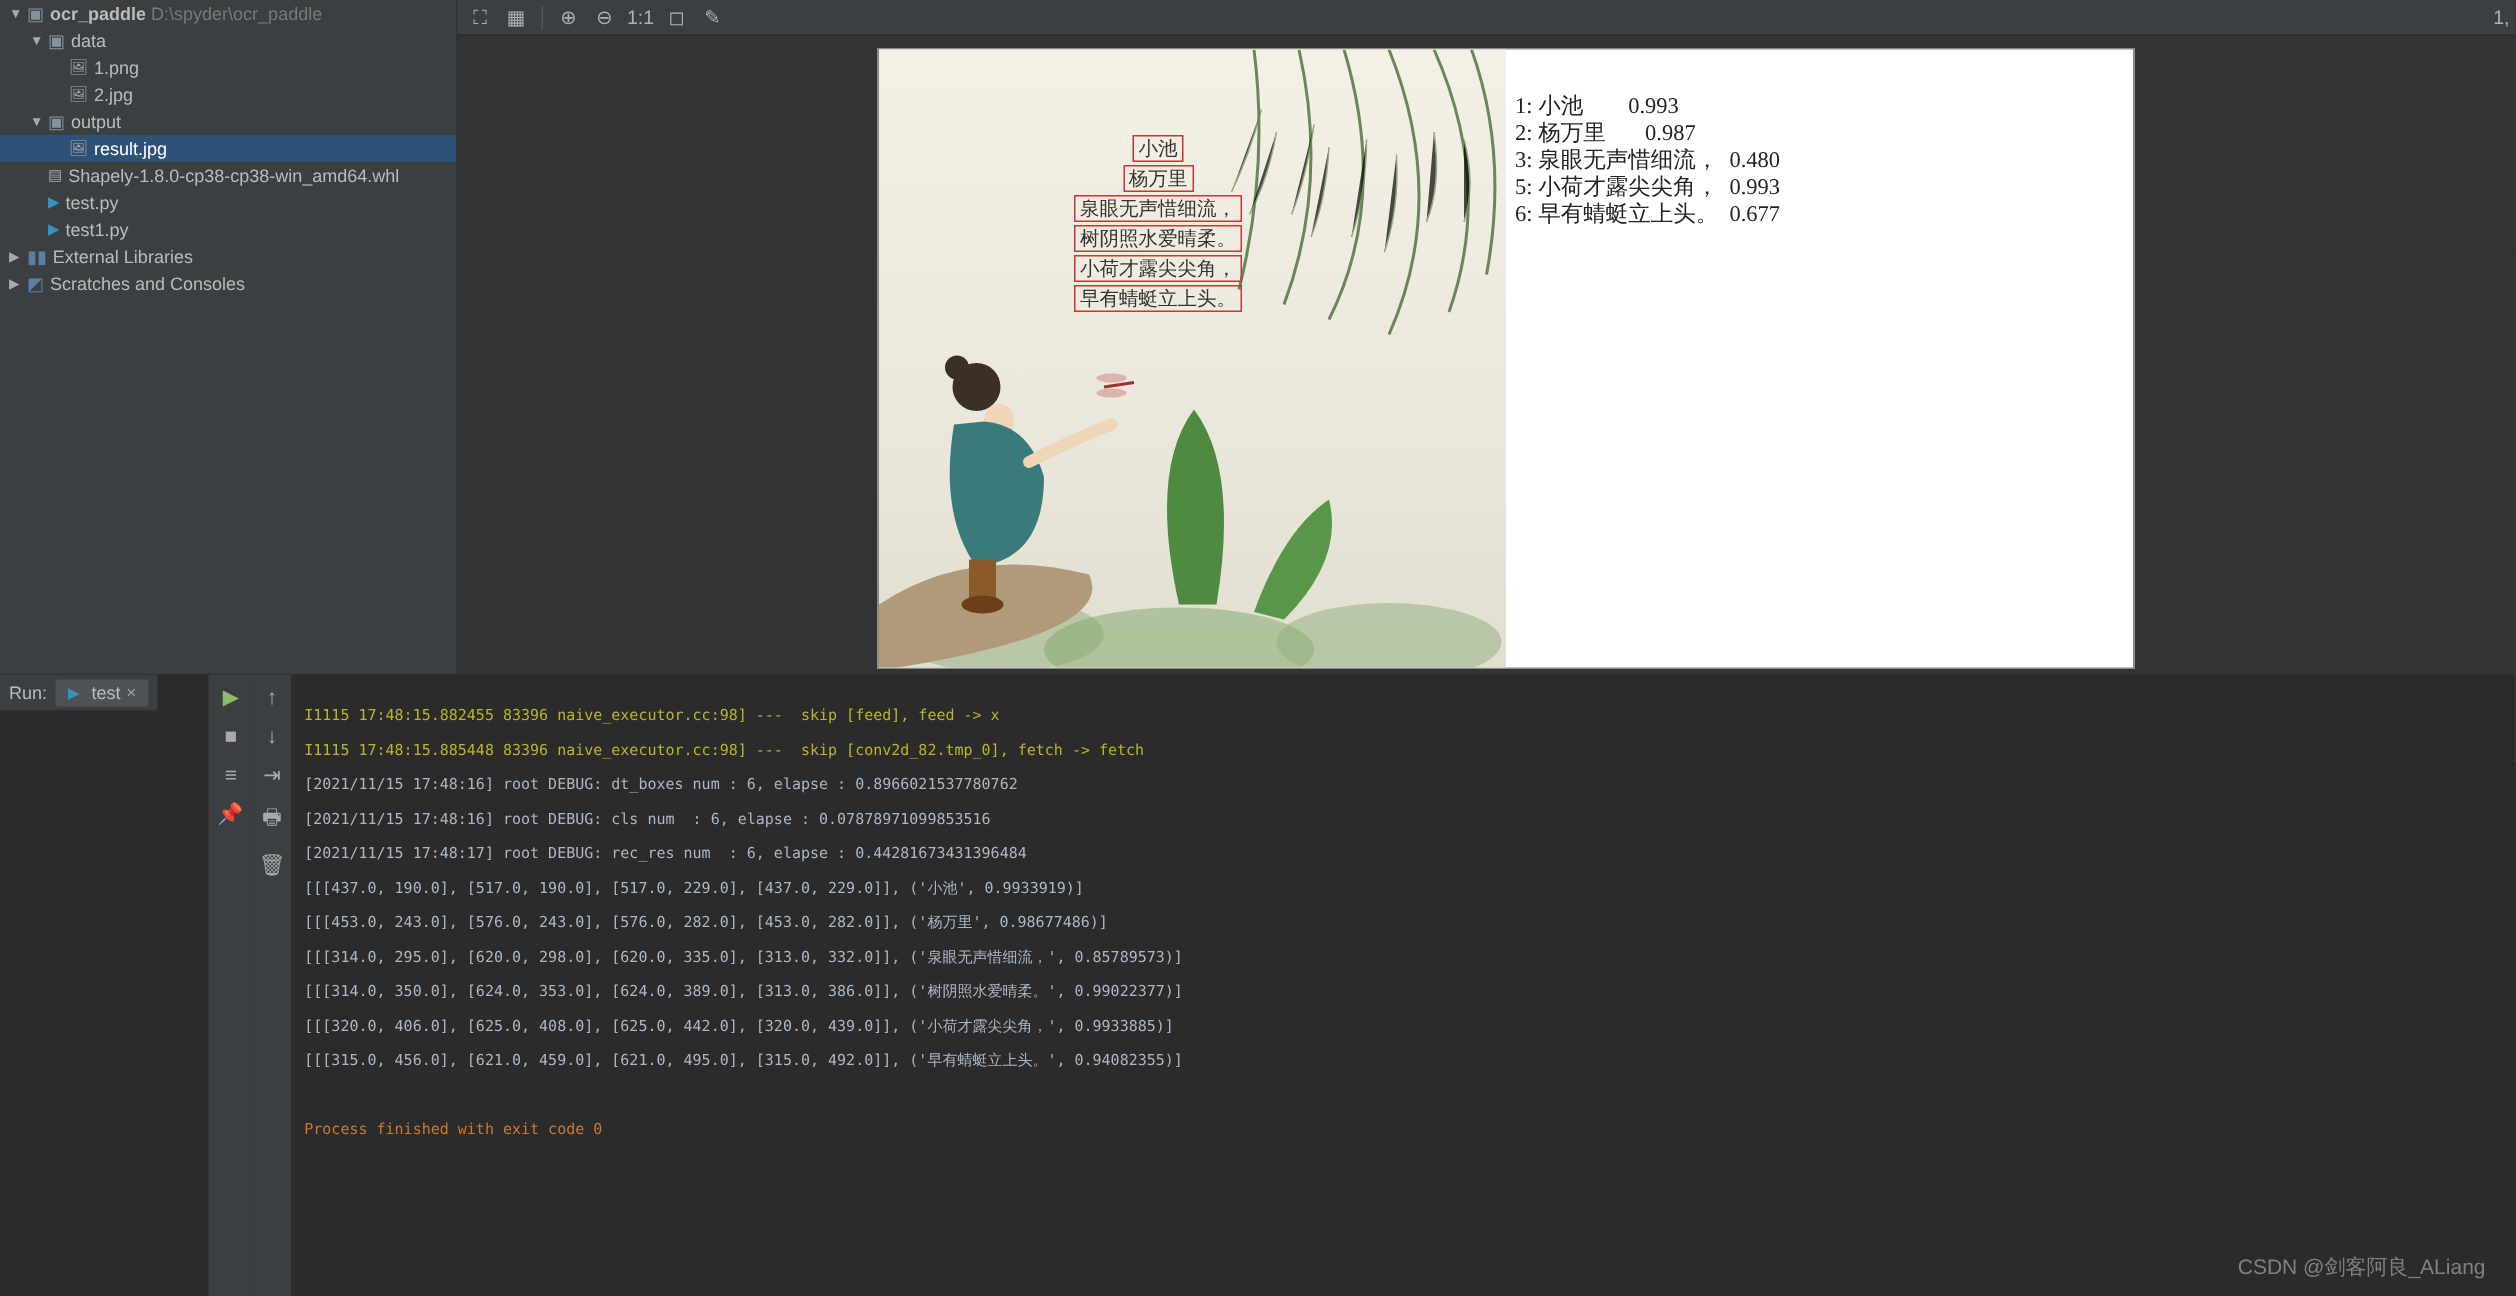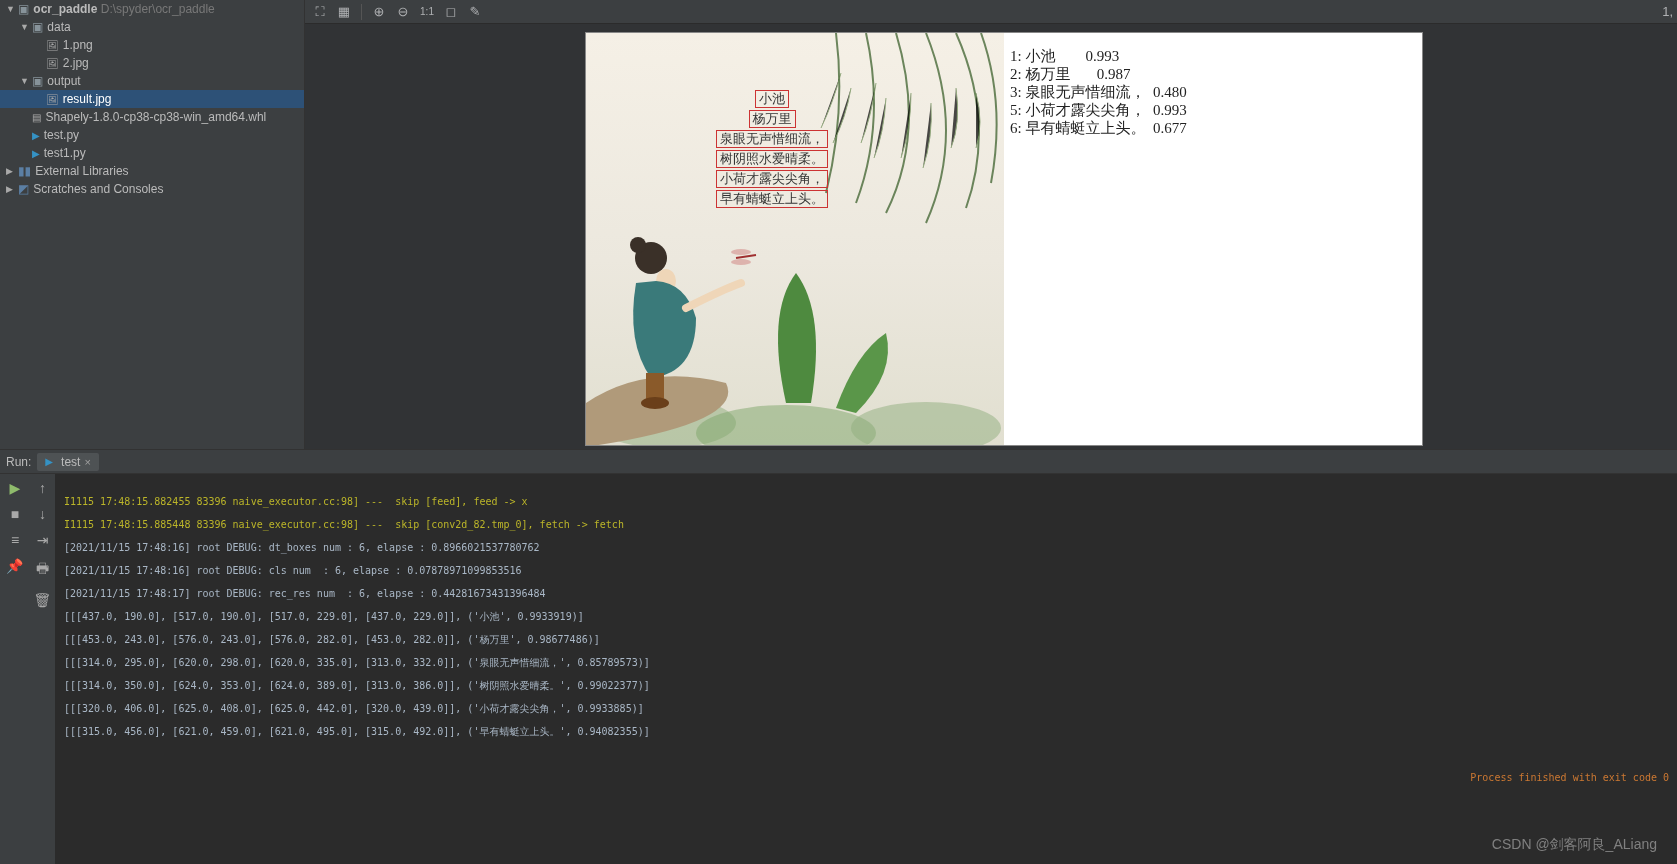--- a/index.html
+++ b/index.html
@@ -84,32 +84,33 @@
   width: 418px;
   height: 100%;
   position: relative;
   background: linear-gradient(to bottom, #f5f0e6 0%, #ece8de 55%, #e1dfd0 100%);
   overflow: hidden;
 }
 .poem-box { position: absolute; top: 56px; left: 130px; font-size: 13px; text-align: center; }
 .poem-line { display: inline-block; border: 1px solid #cc3333; padding: 0 3px; margin: 1px 0; line-height: 16px; color: #333; }
 .ocr-results {
   flex: 1;
-  padding: 14px 6px 0 6px;
+  padding: 29px 6px 0 6px;
   font-family: SimSun, serif;
   font-size: 15px;
   color: #222;
   line-height: 18px;
 }
 .ocr-row { white-space: pre; }
 .run-panel {
   flex: 1;
   background: #2b2b2b;
   display: flex;
-  flex-direction: column;
+  flex-direction: row;
+  gap: 34px;
 }
 .run-tabs {
   height: 24px;
   background: #3c3f41;
   display: flex;
   align-items: center;
   padding: 0 6px;
   gap: 6px;
   color: #bbbbbb;
   border-bottom: 1px solid #323232;
@@ -141,21 +142,21 @@
 .console {
   flex: 1;
   padding: 16px 8px;
   font-family: "Consolas", monospace;
   font-size: 10px;
   line-height: 23px;
   color: #a9b7c6;
   white-space: pre;
   overflow: auto;
 }
-.c-yellow { color: #cc7832; text-align: right; }
+.c-yellow { color: #cc7832; }
 .c-yellow2 { color: #bbb529; }
 .watermark {
   position: fixed;
   bottom: 10px;
   right: 20px;
   color: #808080;
   font-size: 14px;
   font-family: Arial, sans-serif;
 }
 svg { display: block; }
@@ -226,21 +227,21 @@
     </div>
   </div>
 
   <div class="editor-area">
     <div class="toolbar">
       <div class="tb-btn">⛶</div>
       <div class="tb-btn">▦</div>
       <div class="tb-sep"></div>
       <div class="tb-btn">⊕</div>
       <div class="tb-btn">⊖</div>
-      <div class="tb-btn" style="font-size:10px;">1:1</div>
+      <div class="tb-btn" style="font-size:13px;">1:1</div>
       <div class="tb-btn">◻</div>
       <div class="tb-btn">✎</div>
       <div style="flex:1"></div>
       <div class="tb-btn dim" style="width:auto;">1,</div>
     </div>
     <div class="canvas-wrap">
       <div class="image-panel">
         <div class="illustration">
           <svg width="418" height="414" viewBox="0 0 418 414">
 

